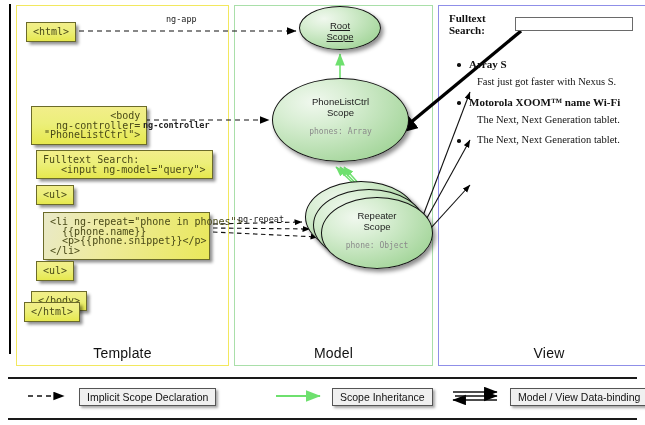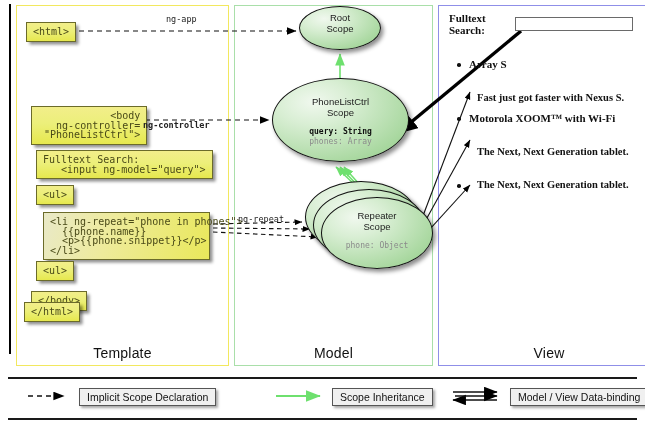--- a/index.html
+++ b/index.html
@@ -47,42 +47,42 @@
        border:1.4px solid #111;
        background:radial-gradient(ellipse at 30% 28%, #f0f8ee 0%, #d8eed3 28%, #a9d8a0 75%, #8ec985 100%);
        box-shadow:2.5px 3px 4px rgba(0,0,0,.45);
        text-align:center;color:#1b1b1b;box-sizing:border-box;}
   .ell .title{font-size:9.5px;line-height:11px;}
   .ell .props{font-family:"DejaVu Sans Mono","Liberation Mono",monospace;font-size:8px;line-height:10px;}
   .ell .props .k{color:#111;font-weight:bold;}
   .ell .props .d{color:#8b8b8b;}
 
   #ell-root{left:299px;top:6px;width:82px;height:44px;}
-  #ell-root .title{padding-top:5px;}
+  #ell-root .title{padding-top:13px;text-decoration:underline;}
 
   #ell-ctrl{left:272px;top:78px;width:137px;height:84px;}
   #ell-ctrl .title{padding-top:17px;}
   #ell-ctrl .props{margin-top:9px;}
   #ell-rep3{left:305px;top:181px;width:112px;height:72px;}
   #ell-rep2{left:313px;top:189px;width:112px;height:72px;}
   #ell-rep1{left:321px;top:197px;width:112px;height:72px;}
   #ell-rep1 .title{padding-top:12px;}
   #ell-rep1 .props{margin-top:9px;}
 
   
   .view-inner{position:absolute;left:443px;top:12px;width:190px;}
   .view-row{display:flex;align-items:center;gap:5px;padding-left:6px;}
   .view-label{font-family:"Liberation Serif",serif;font-weight:bold;font-size:11px;color:#111;}
   .view-input{width:118px;height:14px;border:1.1px solid #6a6a6a;background:#fff;box-sizing:border-box;}
   .view-list{margin:22px 0 0 0;padding:0 0 0 26px;list-style:none;}
   .view-list li{position:relative;font-family:"Liberation Serif",serif;font-weight:bold;
                 font-size:11px;color:#111;margin-bottom:3px;}
   .view-list li .bullet{position:absolute;left:-12px;top:5px;width:3.5px;height:3.5px;
                         border-radius:50%;background:#111;}
-  .view-list li .snippet{display:block;font-weight:bold;font-size:10.5px;margin:22px 0 9px 8px;}
+  .view-list li .snippet{display:block;font-weight:normal;font-size:10.5px;margin:6px 0 9px 8px;}
 
   
   .edge-label{position:absolute;font-family:"DejaVu Sans Mono","Liberation Mono",monospace;
               font-size:8.5px;color:#222;background:transparent;}
   #lbl-ngapp{left:166px;top:14px;}
   #lbl-ngcontroller{left:143px;top:120px;font-weight:bold;}
   #lbl-ngrepeat{left:238px;top:214px;}
 
   
   .legend-item{position:absolute;top:388px;display:flex;align-items:center;gap:8px;}
@@ -203,21 +203,20 @@
       <span>Scope</span>
     </div>
   </div>
 
   <div class="ell" id="ell-ctrl">
     <div class="title">
       <span>PhoneListCtrl</span><br>
       <span>Scope</span>
     </div>
     <div class="props">
-      <div class="k">query: String</div>
       <div class="d">phones: Array</div>
     </div>
   </div>
 
   <div class="ell" id="ell-rep3"></div>
   <div class="ell" id="ell-rep2"></div>
   <div class="ell" id="ell-rep1">
     <div class="title">
       <span>Repeater</span><br>
       <span>Scope</span>
@@ -233,21 +232,21 @@
       <input class="view-input" type="text" value="" style="">
     </div>
     <ul class="view-list">
       <li>
         <span class="bullet"></span>
         <span>Array S</span>
         <span class="snippet">Fast just got faster with Nexus S.</span>
       </li>
       <li>
         <span class="bullet"></span>
-        <span>Motorola XOOM™  with Wi-Fi</span>
+        <span>Motorola XOOM™  name Wi-Fi</span>
         <span class="snippet">The Next, Next Generation tablet.</span>
       </li>
       <li>
         <span class="bullet"></span>
         <span class="snippet">The Next, Next Generation tablet.</span>
       </li>
     </ul>
   </div>
 
   <div class="legend-rule-top"></div>

